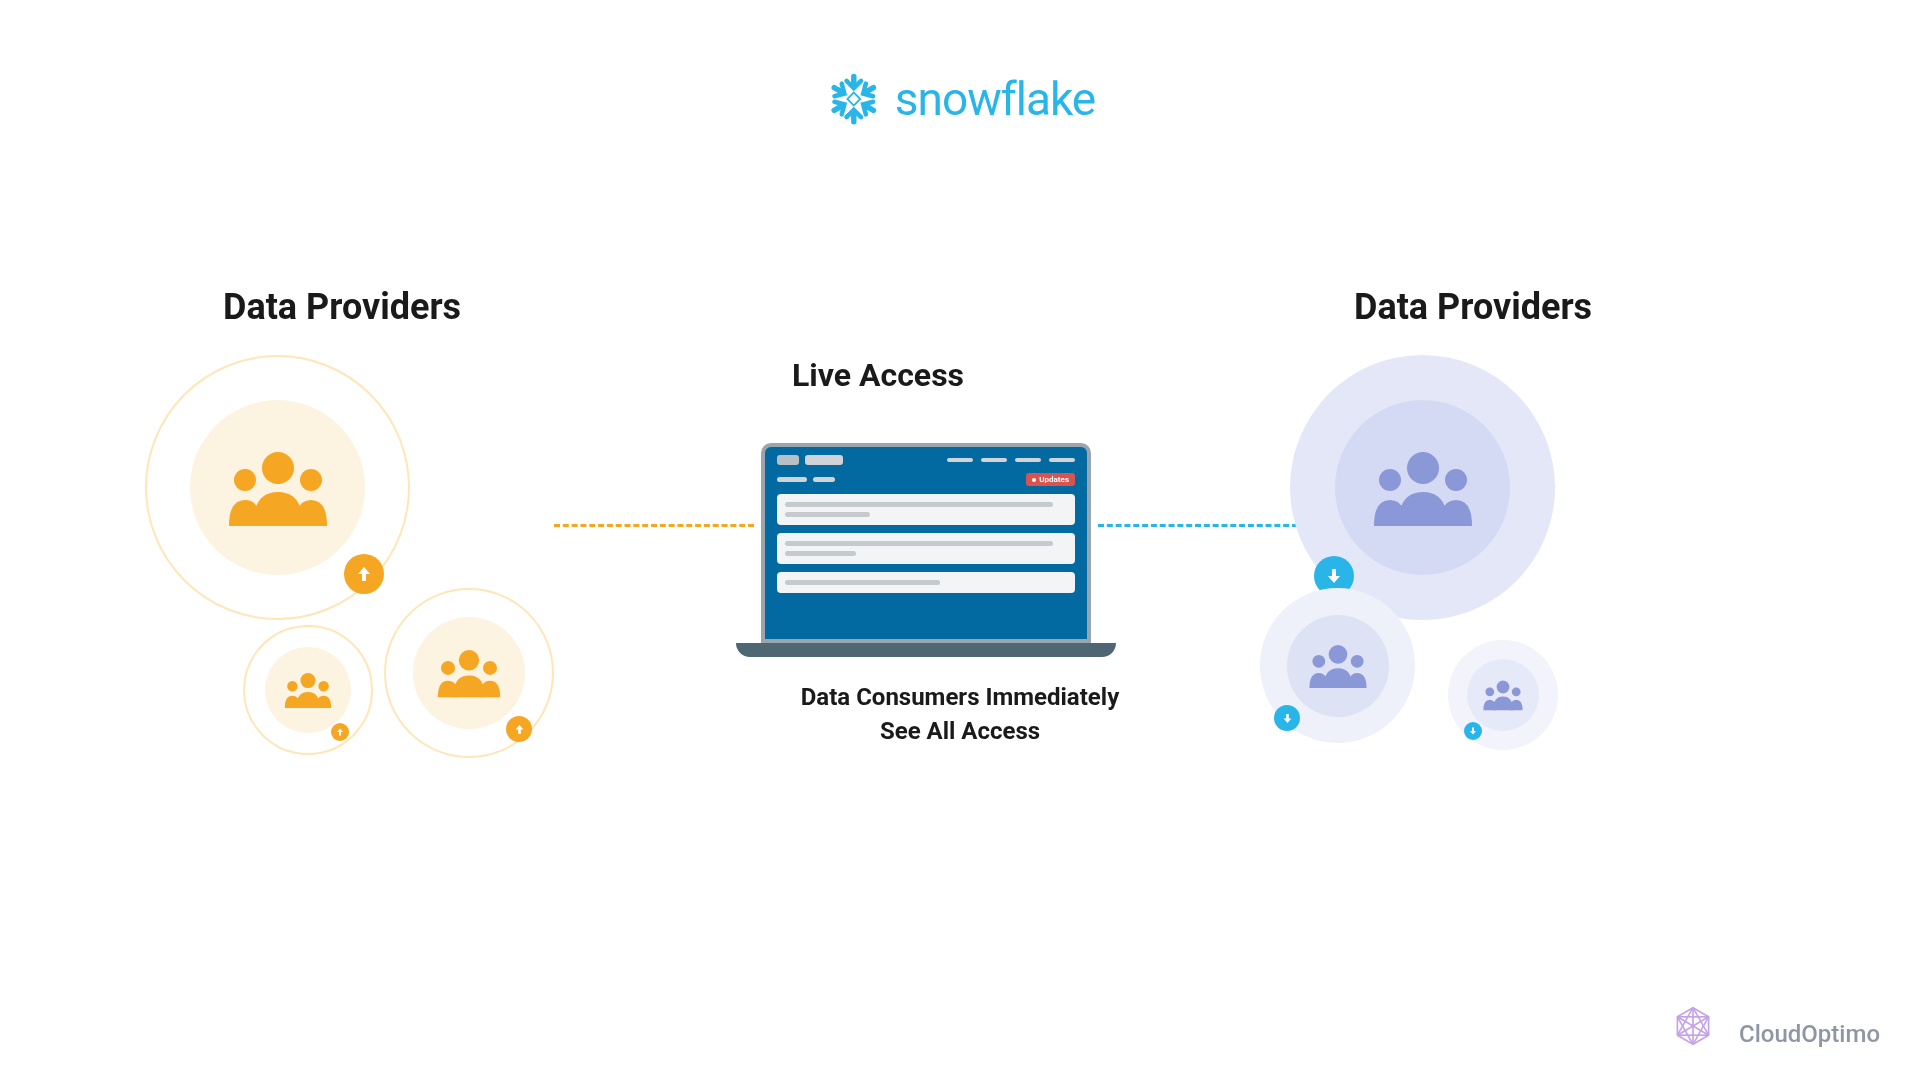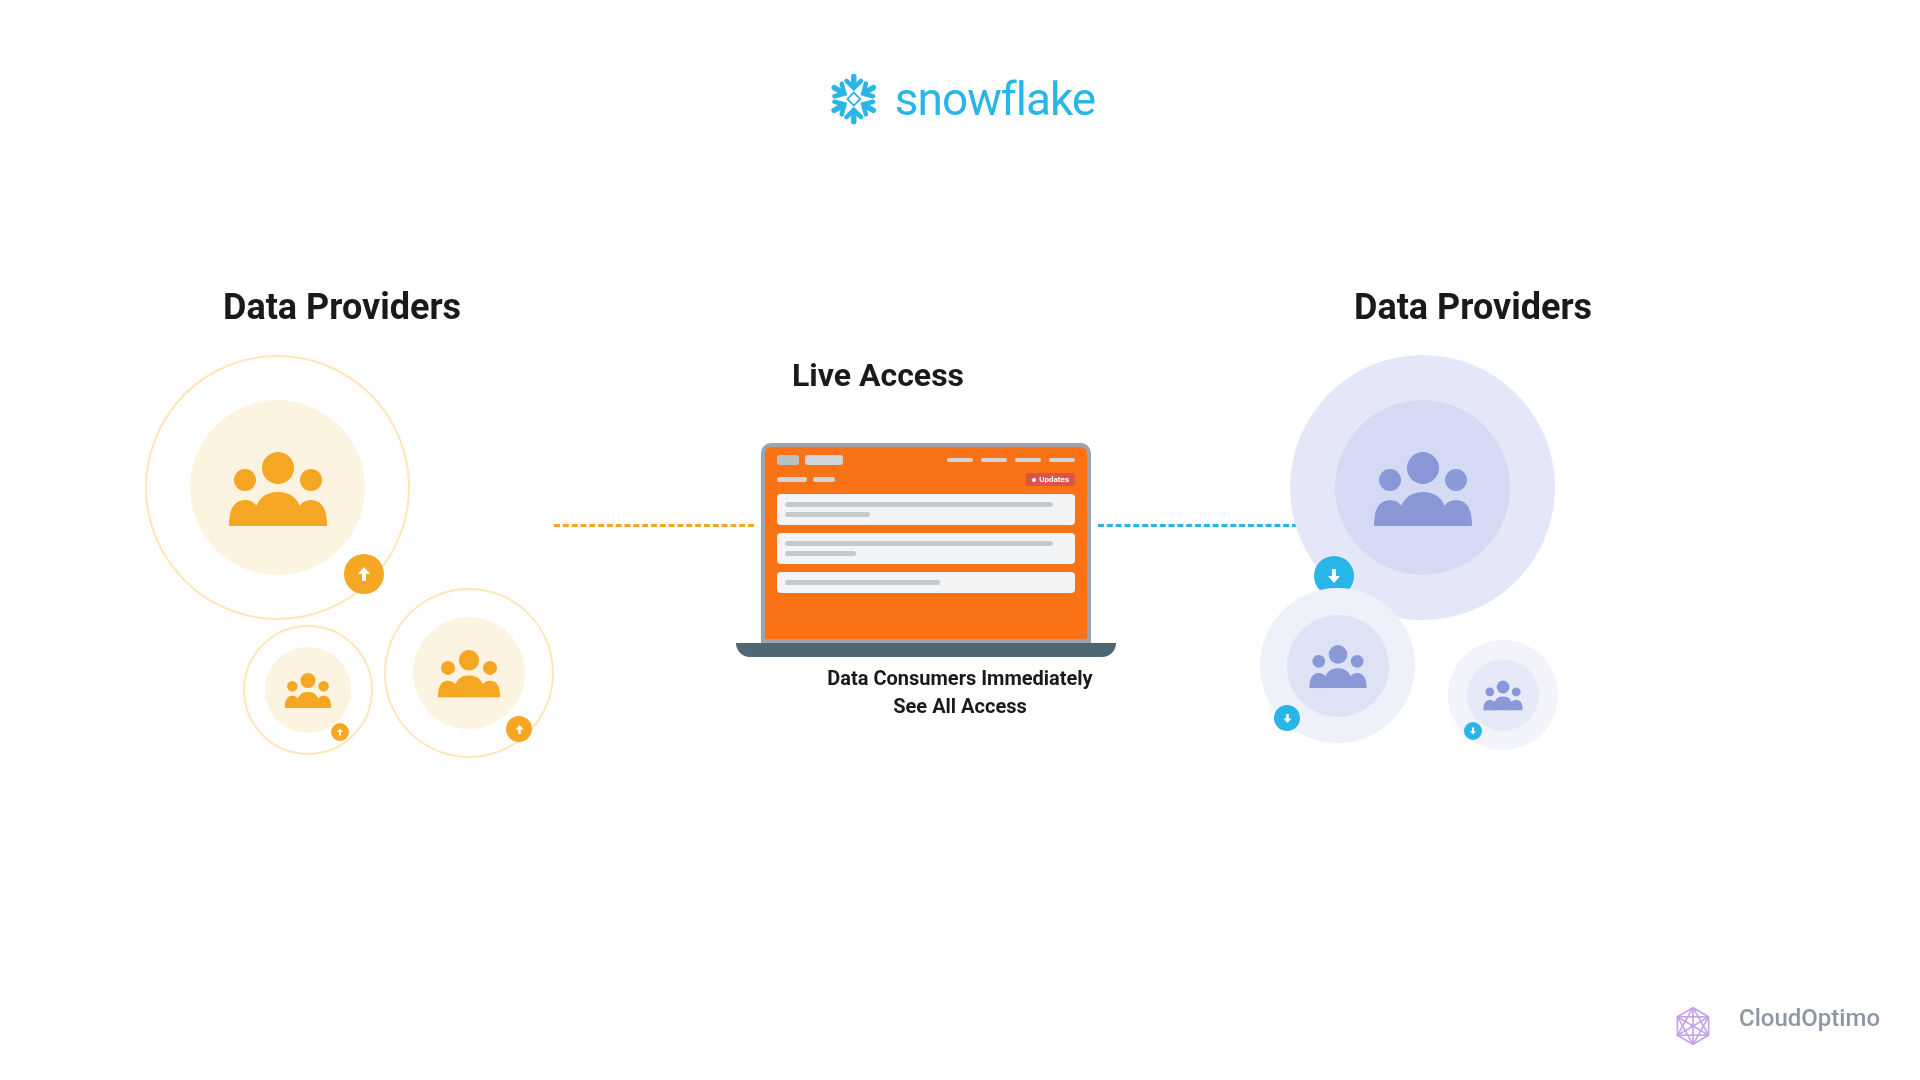--- a/index.html
+++ b/index.html
@@ -35,24 +35,24 @@
     position: absolute;
     font-size: 36px;
     font-weight: 700;
     color: #1a1a1a;
   }
   .title-providers { top: 286px; left: 223px; }
   .title-consumers { top: 286px; left: 1354px; }
   .title-live { top: 356px; left: 792px; font-size: 32px; }
   .caption {
     position: absolute;
-    top: 664px;
+    top: 681px;
     left: 50%;
     transform: translateX(-50%);
-    font-size: 20px;
+    font-size: 24px;
     font-weight: 700;
     color: #1a1a1a;
     text-align: center;
     line-height: 1.4;
   }
   .circle {
     position: absolute;
     border-radius: 50%;
     display: flex;
     align-items: center;
@@ -100,21 +100,21 @@
     top: 443px;
     left: 746px;
     width: 360px;
   }
   .laptop-screen {
     width: 330px;
     margin: 0 auto;
     height: 200px;
     border: 4px solid #9aa5ad;
     border-radius: 10px 10px 0 0;
-    background: #f97316;
+    background: #0369a1;
     padding: 8px 12px;
   }
   .laptop-base {
     width: 380px;
     height: 14px;
     background: #4f6773;
     border-radius: 0 0 14px 14px;
     margin: 0 auto;
     margin-left: -10px;
     position: relative;
@@ -141,21 +141,21 @@
     border-radius: 4px;
     padding: 8px;
     margin-bottom: 8px;
   }
   .content-row .bar { background: #c5cacf; margin-bottom: 5px; }
   .cloudoptimo {
     position: absolute;
     bottom: 32px;
     right: 40px;
     display: flex;
-    align-items: flex-start;
+    align-items: flex-end;
     gap: 24px;
   }
   .cloudoptimo-icon { width: 44px; height: 44px; color: #c5a3e8; }
   .cloudoptimo-text { font-size: 24px; font-weight: 500; color: #8f96a3; }
 </style>
 </head>
 <body>
 
 <div class="snowflake-logo">
   <svg class="snowflake-icon" viewBox="0 0 64 64" fill="currentColor">

